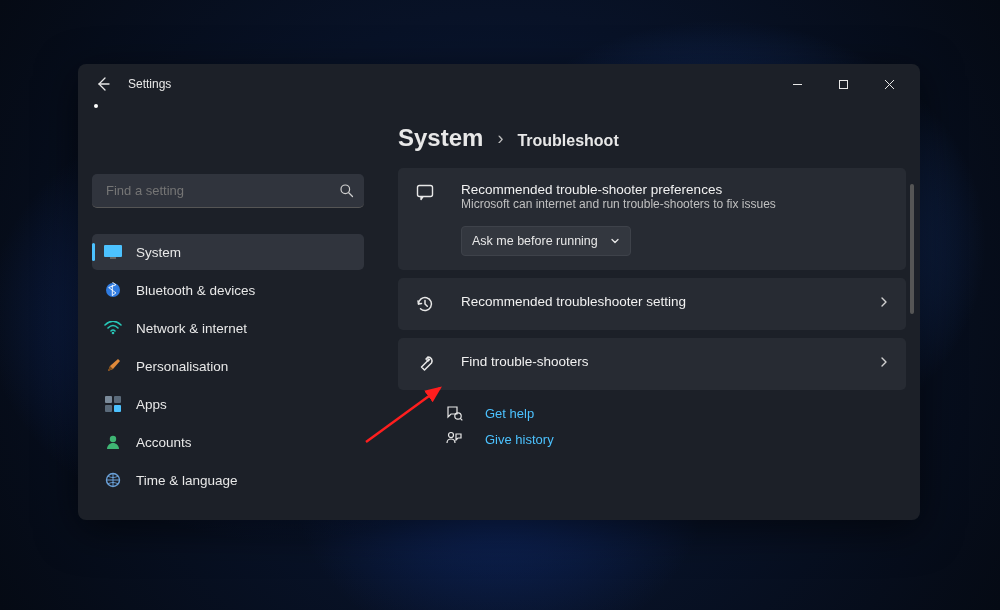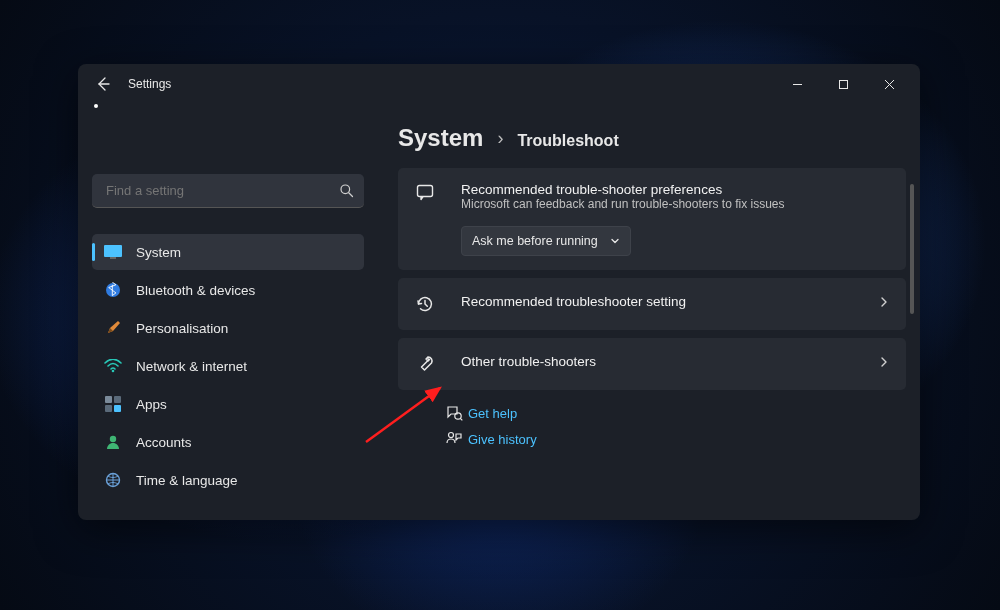--- a/index.html
+++ b/index.html
@@ -45,21 +45,21 @@
     gap:25px; margin-bottom:8px; }
   .card.slim { padding:16px 16px; }
   .card .ico { width:22px; display:flex; align-items:center; justify-content:center; color:#e8e8e8; }
   .card .body { flex:1; }
   .card .title { font-size:13.5px; color:#f1f1f1; }
   .card .sub { font-size:12px; color:#c0c0c0; }
   .dropdown { margin-top:15px; background:#33373f; border-radius:4px; height:30px; display:inline-flex;
     align-items:center; padding:0 10px; gap:12px; color:#e8e8e8; font-size:12.5px; border:1px solid #3e424a; }
   .go { color:#d0d0d0; }
   .links { padding:6px 0 0 46px; display:flex; flex-direction:column; gap:8px; }
-  .link-row { display:flex; align-items:center; gap:4px; color:#4cc2ff; font-size:13px; }
+  .link-row { display:flex; align-items:center; gap:21px; color:#4cc2ff; font-size:13px; }
   .link-row .ico { color:#e8e8e8; width:20px; display:flex; align-items:center; justify-content:center; }
   .arrow { position:absolute; pointer-events:none; }
 </style>
 </head>
 <body>
 
 <div class="window">
   <div class="titlebar">
     <div class="back">
       <svg width="16" height="16" viewBox="0 0 16 16" fill="none">
@@ -111,35 +111,35 @@
           <span class="nav-ico">
               <svg width="14" height="16" viewBox="0 0 14 16">
                 <circle cx="7" cy="8" r="7" fill="#2f7be0"></circle>
                 <path d="M7 2v12l4-3-8-6 8-3-4-3" fill="none" stroke="#fff" stroke-width="1" stroke-linejoin="round" transform="translate(0 1) scale(0.9)"></path>
               </svg>
             </span>
           <span>Bluetooth &amp; devices</span>
         </div>
         <div class="nav-item">
           <span class="nav-ico">
+              <svg width="18" height="14" viewBox="0 0 18 14" fill="none">
+                <path d="M1 4c5-5 11-5 16 0M4 7c3.3-3.3 6.7-3.3 10 0M7 10c1.3-1.3 2.7-1.3 4 0" stroke="#28c7b7" stroke-width="1.6" stroke-linecap="round"></path>
+                <circle cx="9" cy="12" r="1.3" fill="#28c7b7"></circle>
+              </svg>
+            </span>
+          <span>Network &amp; internet</span>
+        </div>
+        <div class="nav-item">
+          <span class="nav-ico">
               <svg width="16" height="16" viewBox="0 0 16 16">
                 <path d="M3 13l2-5 8-7 2 2-7 8-5 2z" fill="#e08a3a"></path>
                 <path d="M3 13l2-5 3 3-5 2z" fill="#7a4a1a"></path>
               </svg>
             </span>
           <span>Personalisation</span>
-        </div>
-        <div class="nav-item">
-          <span class="nav-ico">
-              <svg width="18" height="14" viewBox="0 0 18 14" fill="none">
-                <path d="M1 4c5-5 11-5 16 0M4 7c3.3-3.3 6.7-3.3 10 0M7 10c1.3-1.3 2.7-1.3 4 0" stroke="#28c7b7" stroke-width="1.6" stroke-linecap="round"></path>
-                <circle cx="9" cy="12" r="1.3" fill="#28c7b7"></circle>
-              </svg>
-            </span>
-          <span>Network &amp; internet</span>
         </div>
         <div class="nav-item">
           <span class="nav-ico">
               <svg width="16" height="16" viewBox="0 0 16 16">
                 <rect x="0" y="0" width="7" height="7" rx="1" fill="#7a8a9a"></rect>
                 <rect x="9" y="0" width="7" height="7" rx="1" fill="#5a6a7a"></rect>
                 <rect x="0" y="9" width="7" height="7" rx="1" fill="#5a6a7a"></rect>
                 <rect x="9" y="9" width="7" height="7" rx="1" fill="#4cc2ff"></rect>
               </svg>
             </span>
@@ -175,21 +175,21 @@
 
       <div class="card">
         <div class="ico">
           <svg width="20" height="20" viewBox="0 0 20 20" fill="none">
               <rect x="2.5" y="3.5" width="15" height="11" rx="2" stroke="#e8e8e8" stroke-width="1.4"></rect>
               <path d="M8 14.5l-2 3v-3" stroke="#e8e8e8" stroke-width="1.4" stroke-linejoin="round"></path>
             </svg>
         </div>
         <div class="body">
           <div class="title">Recommended trouble-shooter preferences</div>
-          <div class="sub">Microsoft can feedback and run trouble-shooters to fix issues</div>
+          <div class="sub">Microsoft can internet and run trouble-shooters to fix issues</div>
           <div class="dropdown">
             <span>Ask me before running</span>
             <svg width="10" height="10" viewBox="0 0 10 10" fill="none">
                 <path d="M2 3.5 5 6.5 8 3.5" stroke="#e8e8e8" stroke-width="1.3" stroke-linecap="round" stroke-linejoin="round"></path>
               </svg>
           </div>
         </div>
       </div>
 
       <div class="card slim">
@@ -211,21 +211,21 @@
       </div>
 
       <div class="card slim">
         <div class="ico">
           <svg width="20" height="20" viewBox="0 0 20 20" fill="none">
               <path d="M13 3a4 4 0 0 1 3.5 6l-7 7-3-3 7-7A4 4 0 0 1 13 3z" stroke="#e8e8e8" stroke-width="1.5" stroke-linejoin="round"></path>
               <path d="M13 3l-2 2 2 2 2-2" stroke="#e8e8e8" stroke-width="1.5" stroke-linejoin="round"></path>
             </svg>
         </div>
         <div class="body">
-          <div class="title">Other trouble-shooters</div>
+          <div class="title">Find trouble-shooters</div>
         </div>
         <div class="go">
           <svg width="12" height="12" viewBox="0 0 12 12" fill="none">
               <path d="M4 2l4 4-4 4" stroke="#d0d0d0" stroke-width="1.4" stroke-linecap="round" stroke-linejoin="round"></path>
             </svg>
         </div>
       </div>
 
       <div class="links">
         <div class="link-row">

